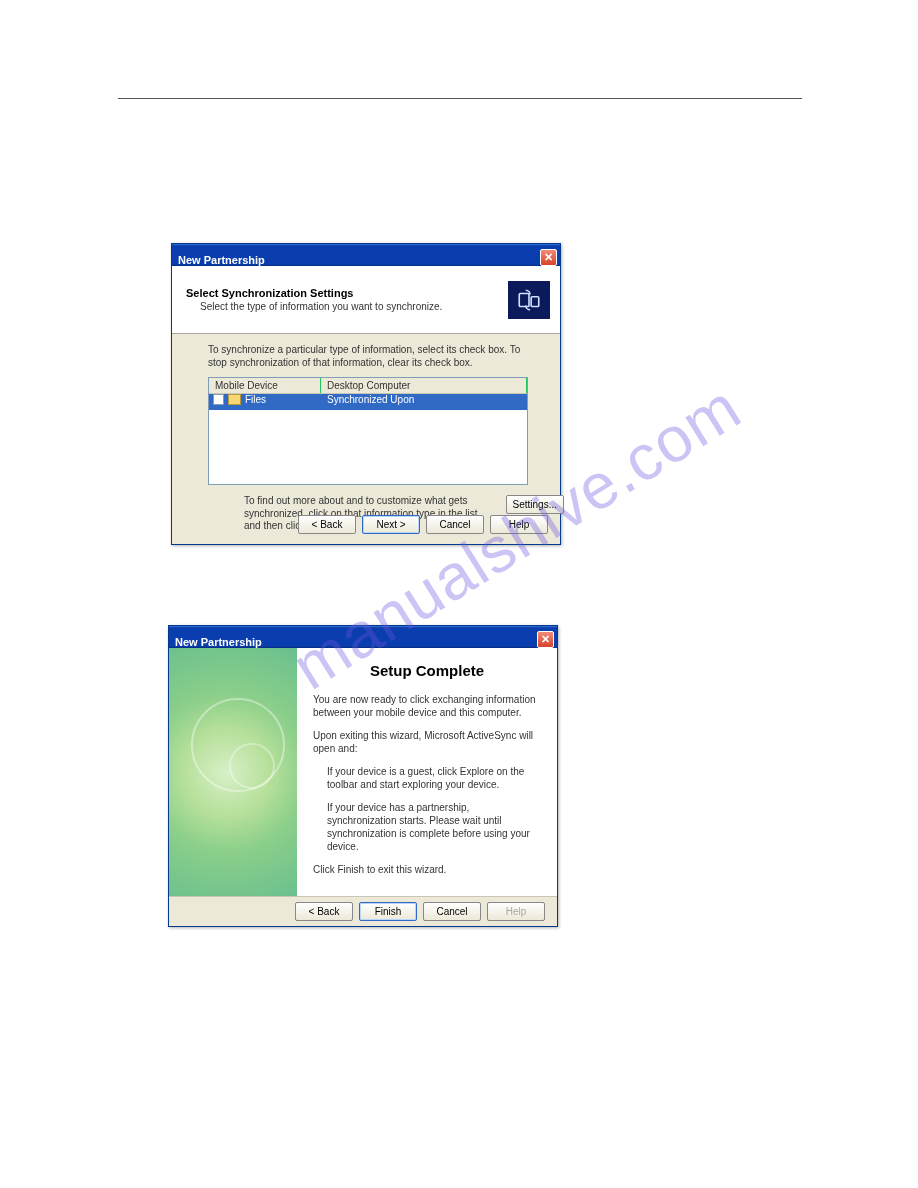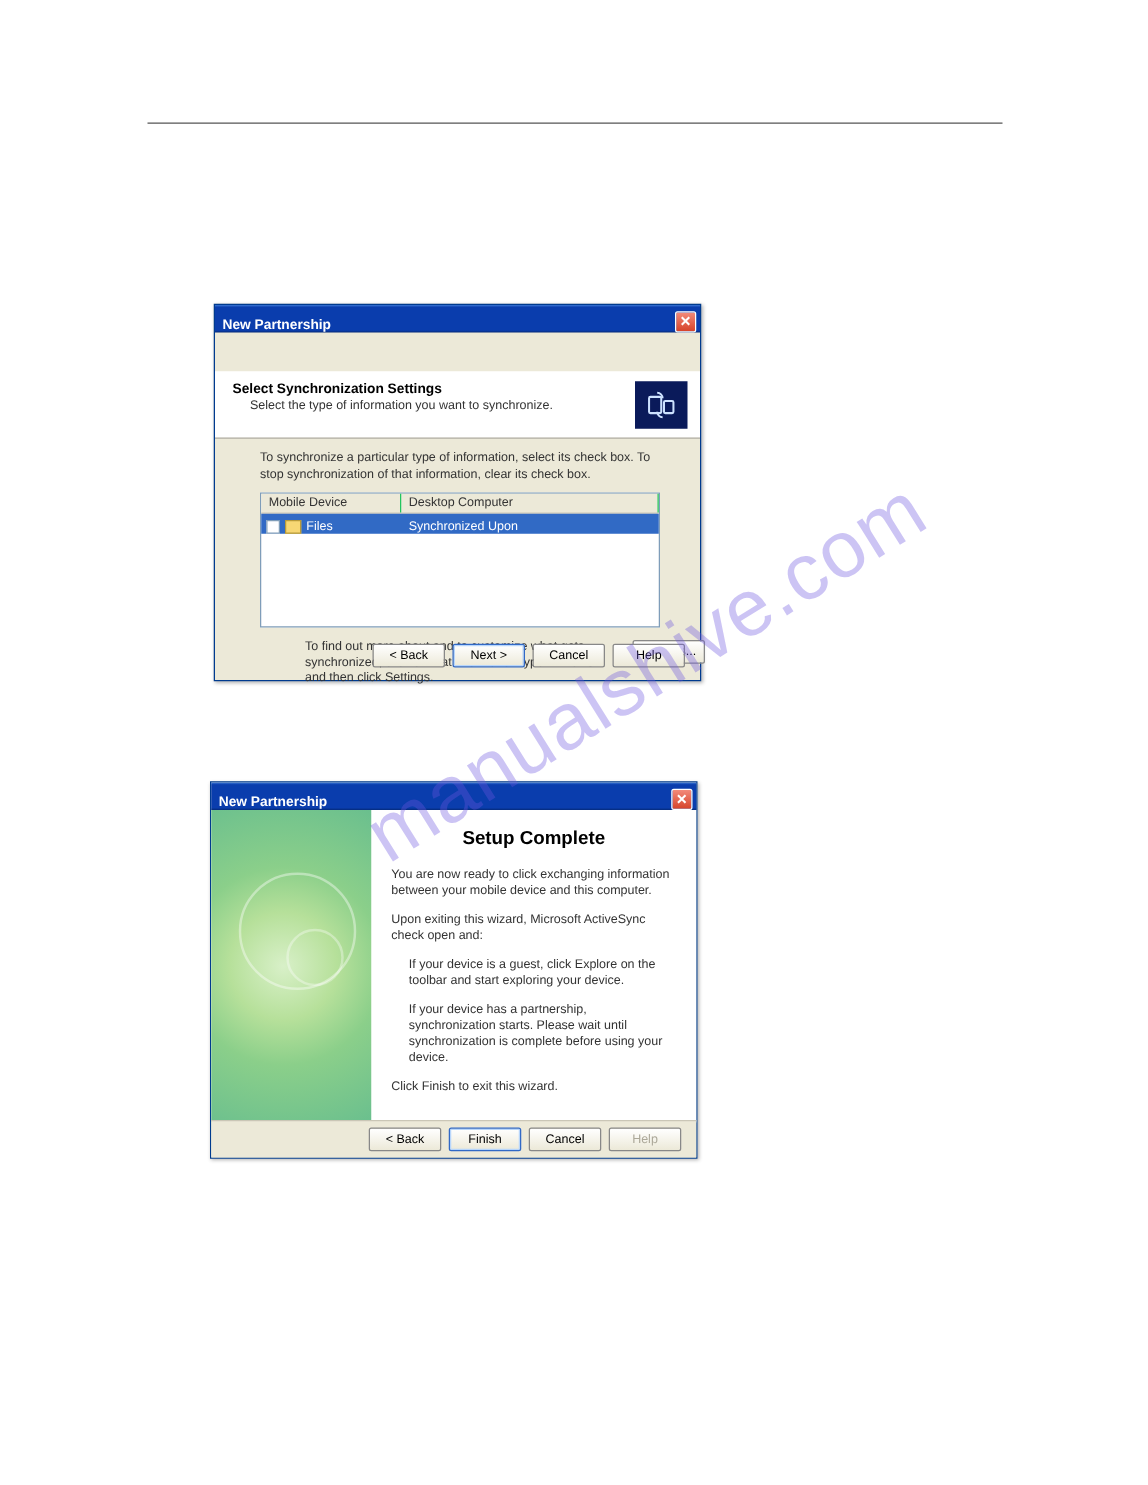--- a/index.html
+++ b/index.html
@@ -68,23 +68,22 @@
     font-size: 11px;
     cursor: pointer;
   }
 
   .header-area {
     background: #fff;
     border-bottom: 1px solid #aca899;
     padding: 8px 10px 8px 14px;
     display: flex;
     justify-content: space-between;
-    align-items: flex-start;
-    height: 54px;
-    margin-top: 31px;
+    align-items: center;
+    height: 68px;
   }
   .header-text h3 { font-size: 11px; font-weight: bold; margin-bottom: 2px; }
   .header-text p { font-size: 10px; padding-left: 14px; color: #333; }
   .header-icon {
     width: 42px;
     height: 38px;
     background: #0a1a5a;
     display: flex;
     align-items: center;
     justify-content: center;
@@ -111,21 +110,21 @@
     font-size: 10px;
   }
   .listhead div {
     padding: 2px 6px;
     border-right: 1px solid #22c55e;
   }
   .col1 { width: 112px; }
   .col2 { flex: 1; }
   .listrow {
     display: flex;
-    align-items: flex-end;
+    align-items: flex-start;
     background: #316ac5;
     color: #fff;
     font-size: 10px;
     height: 16px;
   }
   .listrow .cell1 {
     width: 112px;
     display: flex;
     align-items: center;
     gap: 4px;
@@ -298,21 +297,21 @@
 <div class="dialog dialog2">
   <div class="titlebar">
     <span class="titlebar-text">New Partnership</span>
     <div class="close-btn">✕</div>
   </div>
   <div class="d2-body">
     <div class="d2-side"></div>
     <div class="d2-content">
       <h2>Setup Complete</h2>
       <p>You are now ready to click exchanging information between your mobile device and this computer.</p>
-      <p>Upon exiting this wizard, Microsoft ActiveSync check open and:</p>
+      <p>Upon exiting this wizard, Microsoft ActiveSync will open and:</p>
       <p class="indent">If your device is a guest, click Explore on the toolbar and start exploring your device.</p>
       <p class="indent">If your device has a partnership, synchronization starts. Please wait until synchronization is complete before using your device.</p>
       <p>Click Finish to exit this wizard.</p>
     </div>
   </div>
   <div class="d2-buttons">
     <button class="btn">&lt; Back</button>
     <button class="btn default">Finish</button>
     <button class="btn">Cancel</button>
     <button class="btn disabled">Help</button>

